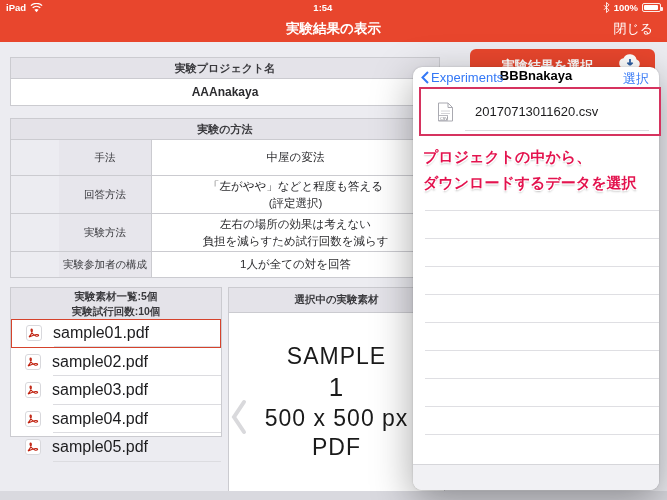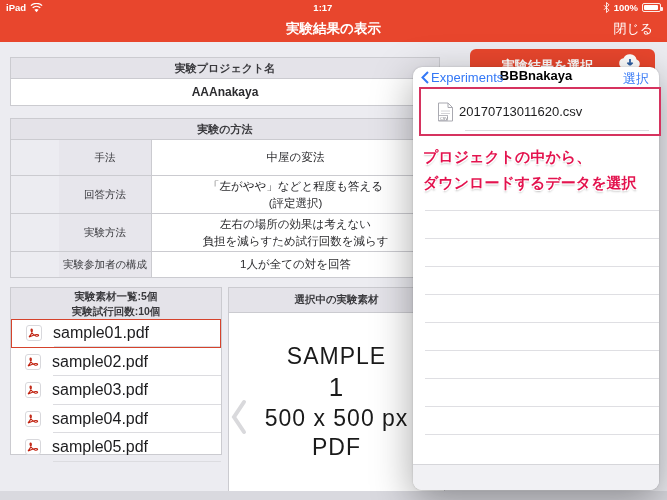--- a/index.html
+++ b/index.html
@@ -31,21 +31,21 @@
   .tbl1 .val { height:27px; background:#fff; border:1px solid #CBCBD0; border-top:none; display:flex; align-items:center; justify-content:center; font-size:12px; font-weight:bold; }
   .tbl2 { top:118px; }
   .tbl2 .panel-h { height:22px; }
   .trow { display:grid; grid-template-columns:93px 1fr; border:1px solid #CBCBD0; border-top:none;padding-left:48px; }
   .trow .lbl { background:#E7E6EC; border-right:1px solid #CBCBD0; display:flex; align-items:center; justify-content:center; font-size:10.5px; color:#3a3a3e; text-align:center; padding:2px; }
   .trow .vwrap { background:#fff; display:flex; flex-direction:column; align-items:center; justify-content:center; font-size:11.5px; line-height:1.45; text-align:right; }
   .trow .vline:empty { display:none; }
   .r1 { height:36px; } .r2 { height:38px; } .r3 { height:38px; } .r4 { height:26px; }
 
   
-  .materials { position:absolute; left:10px; top:287px; width:212px; height:168px; background:#fff; border:1px solid #CBCBD0; z-index:0; }
+  .materials { position:absolute; left:10px; top:287px; width:212px; height:150px; background:#fff; border:1px solid #CBCBD0; z-index:0; }
   .materials .panel-h { height:33px; margin:-1px; font-size:10.5px; line-height:1.4; }
   .mrow { position:relative; height:28.5px; display:flex; align-items:center; padding-left:14px; gap:11px; font-size:16px; color:#1c1c1e; }
   .mrow::after { content:""; position:absolute; left:42px; right:0; bottom:0; height:1px; background:#DCDCE0; }
   .mrow.sel { border:1.5px solid #D5432C; }
   .pdf-ic { width:16px; height:16px; flex:0 0 16px; }
 
   
   .preview { position:absolute; left:228px; top:287px; width:217px; height:205px; background:#fff; border:1px solid #CBCBD0; z-index:0; }
   .preview .panel-h { height:26px; margin:-1px -1px 0 -1px; font-size:10.5px; }
   .pv-body { position:relative; height:178px; display:flex; flex-direction:column; align-items:center; justify-content:center; gap:2px; }
@@ -56,21 +56,21 @@
   
   .dl-btn { position:absolute; left:470px; top:49px; width:185px; height:34px; background:#E8462D; border-radius:6px; z-index:1; display:flex; align-items:center; justify-content:center; color:#fff; font-size:13px; font-weight:bold; padding-right:30px; }
   .cloud-ic { position:absolute; right:12px; top:3px; }
 
   
   .popover { position:absolute; left:413px; top:67px; width:246px; height:423px; background:#fff; border-radius:9px; box-shadow:0 12px 40px rgba(0,0,0,.35), 0 0 2px rgba(0,0,0,.2); z-index:2; }
   .pop-nav { position:relative; height:17px; display:flex; align-items:center; justify-content:center;border-radius:7px; }
   .pop-back { position:absolute; left:8px; top:3px; display:flex; align-items:center; gap:2px; color:#3478F6; font-size:13px; }
   .pop-title { font-size:13px; font-weight:bold; color:#000; }
   .pop-select { position:absolute; right:10px; top:3px; color:#3478F6; font-size:13px; }
-  .csv-row { position:absolute; left:6px; top:21px; width:234px; height:47px; background:#fff; display:flex; align-items:center; gap:5px; padding-left:18px; }
+  .csv-row { position:absolute; left:6px; top:21px; width:234px; height:47px; background:#fff; display:flex; align-items:center; gap:21px; padding-left:18px; }
   .csv-row::after { content:""; position:absolute; left:46px; right:4px; bottom:4px; height:1px; background:#DCDCE0; }
   .csv-name { font-size:13px; color:#1c1c1e; }
   .sep { position:absolute; left:12px; right:0; height:1px; background:#DFDFE3; }
   .pop-footer { position:absolute; left:0; right:0; bottom:0; height:26px; background:#F1F1F4; border-top:1px solid #D6D6DA; border-radius:0 0 9px 9px; }
 
   
   .ann-box { position:absolute; left:419px; top:87px; width:242px; height:49px; border:2px solid #D6335F; z-index:5; }
   .ann-text { position:absolute; left:423px; top:144px; z-index:5; color:#E3134E; font-size:15px; font-weight:bold; line-height:1.75;
     text-shadow:-1px -1px 0 #fff, 1px -1px 0 #fff, -1px 1px 0 #fff, 1px 1px 0 #fff, 0 2px 2px rgba(0,0,0,.25); }
 
@@ -82,21 +82,21 @@
 <div class="topbar">
   <div class="statusbar">
     <span class="status-left">
       <span>iPad</span>
       <svg class="wifi" width="13" height="10" viewBox="0 0 13 10">
         <path d="M6.5 9.3 L8.6 6.8 A3.4 3.4 0 0 0 4.4 6.8 Z" fill="#fff"></path>
         <path d="M2.7 4.8 A5.6 5.6 0 0 1 10.3 4.8" stroke="#fff" stroke-width="1.3" fill="none"></path>
         <path d="M0.9 2.6 A8.2 8.2 0 0 1 12.1 2.6" stroke="#fff" stroke-width="1.3" fill="none"></path>
       </svg>
     </span>
-    <span>1:17</span>
+    <span>1:54</span>
     <span class="status-right">
       <svg width="7" height="11" viewBox="0 0 7 11">
         <path d="M3.5 0.5 V10.5 M3.5 0.5 L6 2.8 L1 7.8 M3.5 10.5 L6 8.2 L1 3.2" stroke="rgba(255,255,255,.85)" stroke-width="1" fill="none"></path>
       </svg>
       <span>100%</span>
       <span class="battery"></span>
     </span>
   </div>
   <div class="navbar">
     <span class="nav-title">実験結果の表示</span>

